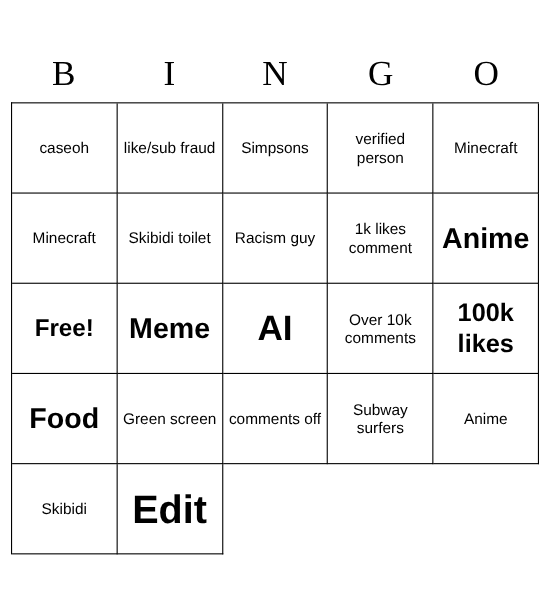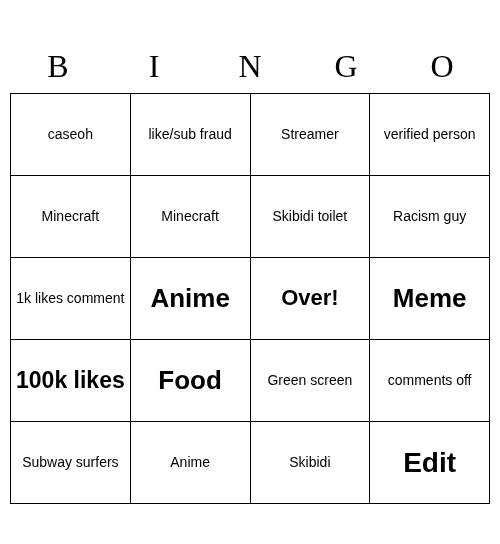--- a/index.html
+++ b/index.html
@@ -33,21 +33,21 @@
     .bingo-header-cell {
       width: 88px;
       text-align: center;
       font-size: 32px;
       font-weight: normal;
       font-family: 'Times New Roman', serif;
     }
 
     .bingo-grid {
       display: grid;
-      grid-template-columns: repeat(4, 1fr);
+      grid-template-columns: repeat(5, 1fr);
       border-left: 1.5px solid #000;
       border-top: 1.5px solid #000;
     }
 
     .bingo-cell {
       border-right: 1.5px solid #000;
       border-bottom: 1.5px solid #000;
       min-height: 82px;
       display: flex;
       align-items: center;
@@ -72,48 +72,50 @@
       font-size: 32px;
       font-weight: bold;
     }
 
     .bingo-cell.medium-large {
       font-size: 23px;
       font-weight: bold;
     }
 
     .bingo-cell.edit-large {
-      font-size: 28px;
+      font-size: 36px;
       font-weight: bold;
     }
   </style>
 </head>
 <body>
 
 <div class="bingo-container">
   <div class="bingo-header">
   <div class="bingo-header-cell">B</div>
       <div class="bingo-header-cell">I</div>
       <div class="bingo-header-cell">N</div>
       <div class="bingo-header-cell">G</div>
       <div class="bingo-header-cell">O</div>
     </div>
   <div class="bingo-grid">
   <div class="bingo-cell">caseoh</div>
       <div class="bingo-cell">like/sub fraud</div>
-      <div class="bingo-cell">Streamer</div>
+      <div class="bingo-cell">Simpsons</div>
       <div class="bingo-cell">verified person</div>
       <div class="bingo-cell">Minecraft</div>
       <div class="bingo-cell">Minecraft</div>
       <div class="bingo-cell">Skibidi toilet</div>
       <div class="bingo-cell">Racism guy</div>
       <div class="bingo-cell">1k likes comment</div>
       <div class="bingo-cell large-text">Anime</div>
-      <div class="bingo-cell free">Over!</div>
+      <div class="bingo-cell free">Free!</div>
       <div class="bingo-cell large-text">Meme</div>
+      <div class="bingo-cell extra-large">AI</div>
+      <div class="bingo-cell">Over 10k comments</div>
       <div class="bingo-cell medium-large">100k likes</div>
       <div class="bingo-cell large-text">Food</div>
       <div class="bingo-cell">Green screen</div>
       <div class="bingo-cell">comments off</div>
       <div class="bingo-cell">Subway surfers</div>
       <div class="bingo-cell">Anime</div>
       <div class="bingo-cell">Skibidi</div>
       <div class="bingo-cell edit-large">Edit</div>
     </div>
 </div>

